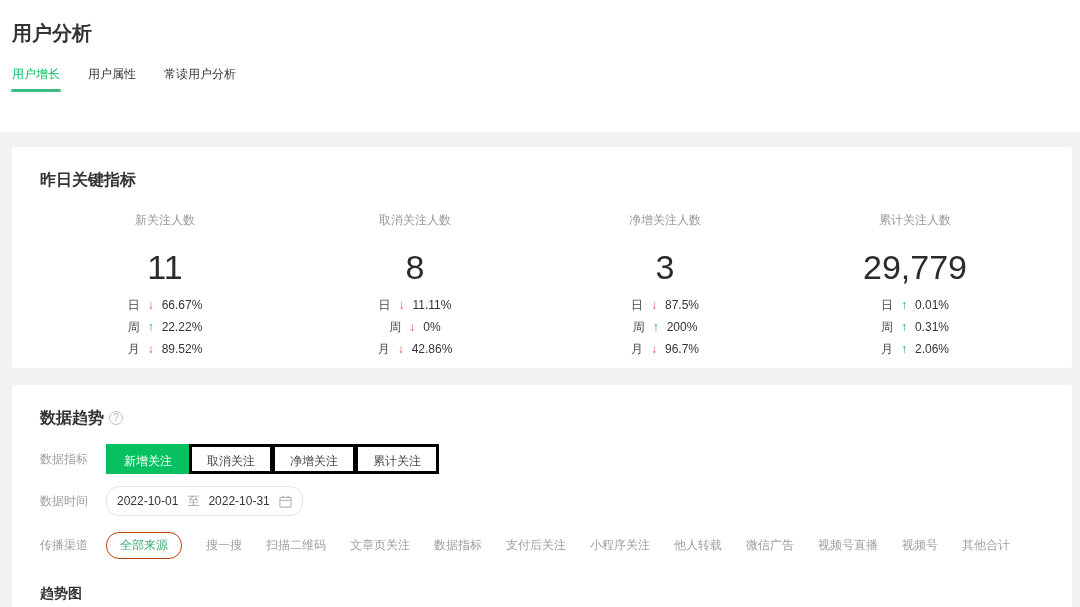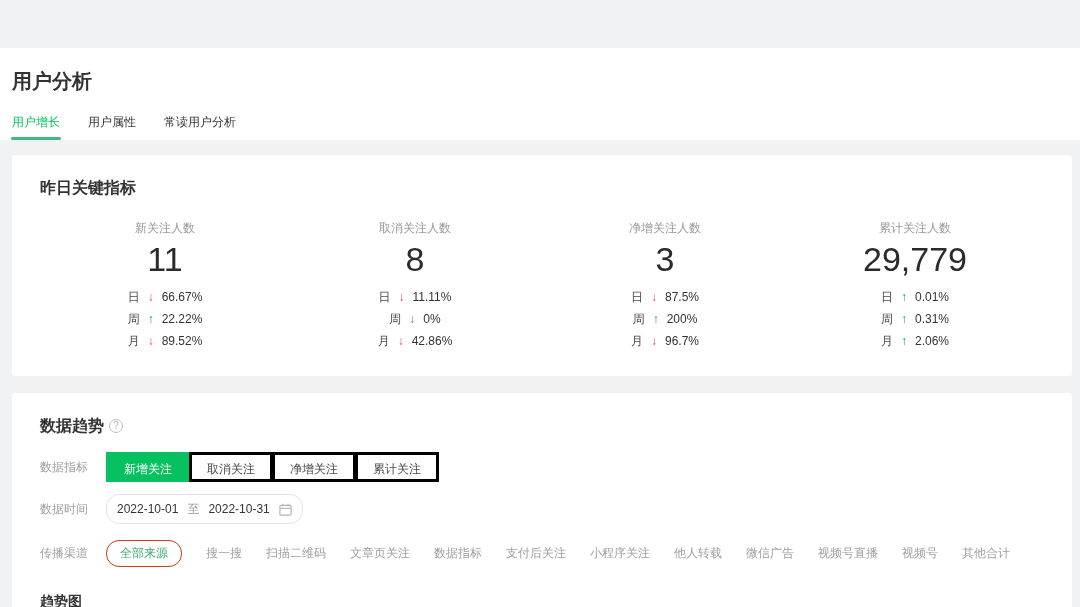--- a/index.html
+++ b/index.html
@@ -4,40 +4,40 @@
 <style>
   * { box-sizing: border-box; }
   html,body { margin:0; padding:0; }
   body {
     width:1080px; height:607px; overflow:hidden;
     background:#f1f2f4;
     font-family:"Liberation Sans","DejaVu Sans",sans-serif;
     color:#353535;
   }
   
-  .header { background:#fff; height:92px; padding:20px 0 0 12px;margin-top:48px; }
+  .header { background:#fff; height:132px; padding:20px 0 0 12px; }
   .page-title { margin:0; font-size:20px; font-weight:bold; color:#333; line-height:26px; }
   .tab-bar { display:flex; gap:28px; margin-top:20px;text-align:right; }
   .tab { font-size:12px; color:#353535; padding-bottom:9px; cursor:pointer; position:relative; }
   .tab.active { color:#07c160; }
   .tab.active::after {
     content:""; position:absolute; left:-1px; right:-1px; bottom:0;
     height:3px; background:#3dba7d; border-radius:2px;
   }
   
   .main { padding:15px 8px 0 12px; }
   .card { background:#fff; border-radius:3px; padding:0 28px; }
   .card-1 { height:221px; margin-bottom:17px; }
   .card-2 { height:300px; }
   .section-heading { margin:0; padding-top:24px; font-size:16px; font-weight:bold; color:#333; line-height:17px; display:flex; align-items:center; gap:5px; }
   
   .metrics-row { display:flex; margin-top:24px; }
   .metric-col { width:250px; text-align:center; }
   .metric-label { font-size:12px; color:#9a9a9a; line-height:16px; }
-  .metric-value { font-size:34px; color:#2b2b2b; line-height:38px; margin:4px 0 8px; }
+  .metric-value { font-size:34px; color:#2b2b2b; line-height:38px; margin:20px 0 8px; }
   .trend-row { display:flex; justify-content:center; align-items:center; gap:8px; font-size:12px; line-height:22px; }
   .trend-period { color:#4a4a4a; }
   .trend-arrow { font-weight:bold; font-size:12px; }
   .trend-arrow.down { color:#dd524c; }
   .trend-arrow.up { color:#09a35e; }
   .trend-value { color:#333; }
   
   .help-icon {
     width:14px; height:14px; border:1px solid #c0c0c0; border-radius:50%;
     color:#b5b5b5; font-size:10px; font-weight:normal; line-height:12px; text-align:center; cursor:pointer;

